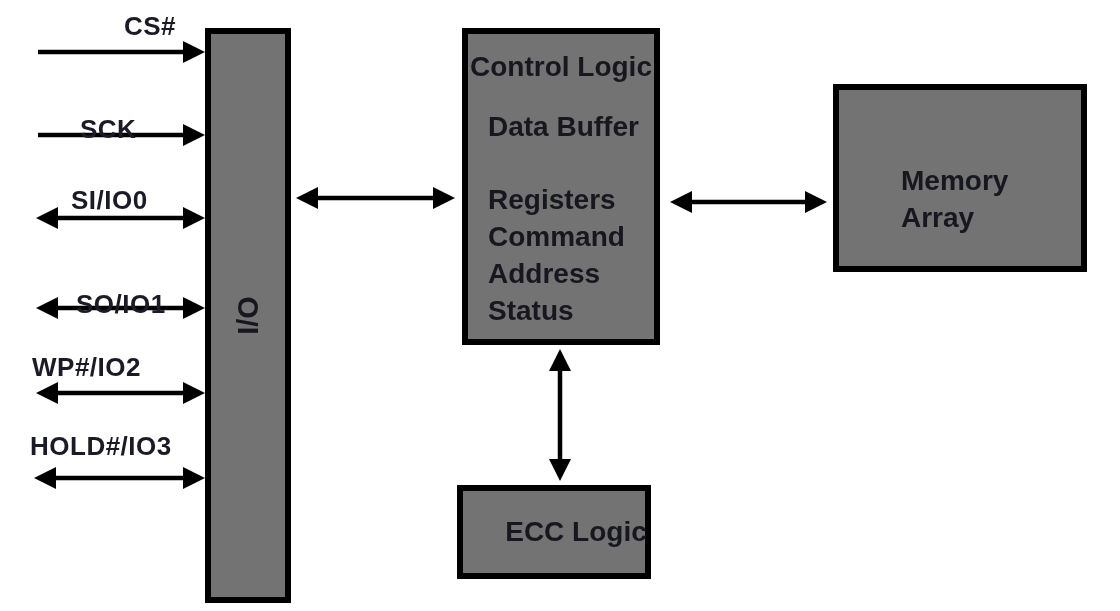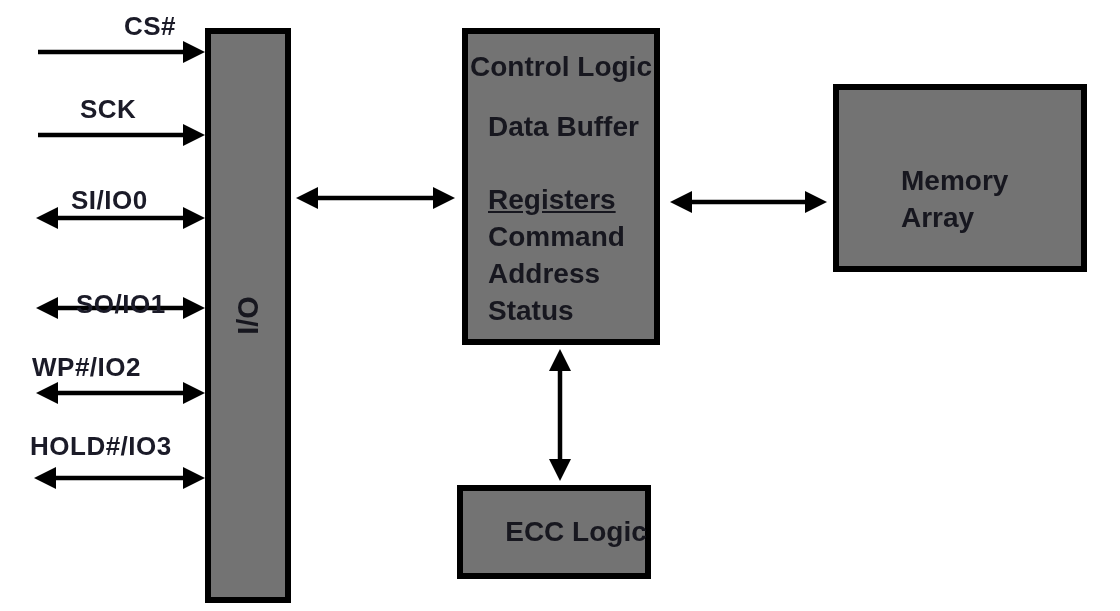--- a/index.html
+++ b/index.html
@@ -67,21 +67,20 @@
   }
   .cl-line {
     padding-left: 20px;
     white-space: nowrap;
   }
   .cl-line.first {
     margin-top: 23px;
   }
   .cl-line.gap {
     margin-top: 36px;
-    text-decoration: underline;
   }
   .block.memory {
     left: 833px;
     top: 84px;
     width: 254px;
     height: 188px;
   }
   .mem-label {
     margin: 72px 0 0 62px;
     font-size: 28px;
@@ -167,21 +166,21 @@
     </g>
 
     <g>
       <polygon points="560,349 549,371 571,371"></polygon>
       <line x1="560" y1="367" x2="560" y2="463"></line>
       <polygon points="560,481 549,459 571,459"></polygon>
     </g>
   </svg>
 
   <div class="sig" style="left:80px;  top:13px;margin-left:44px;">CS#</div>
-  <div class="sig" style="left:80px;  top:96px;">SCK</div>
+  <div class="sig" style="left:80px;  top:116px;">SCK</div>
   <div class="sig" style="left:71px;  top:187px;">SI/IO0</div>
   <div class="sig" style="left:76px;  top:271px;margin-top:20px;">SO/IO1</div>
   <div class="sig" style="left:32px;  top:354px;">WP#/IO2</div>
   <div class="sig" style="left:30px;  top:433px;">HOLD#/IO3</div>
 
   <div class="block io">
     <span class="io-label">I/O</span>
   </div>
 
   <div class="block control">

